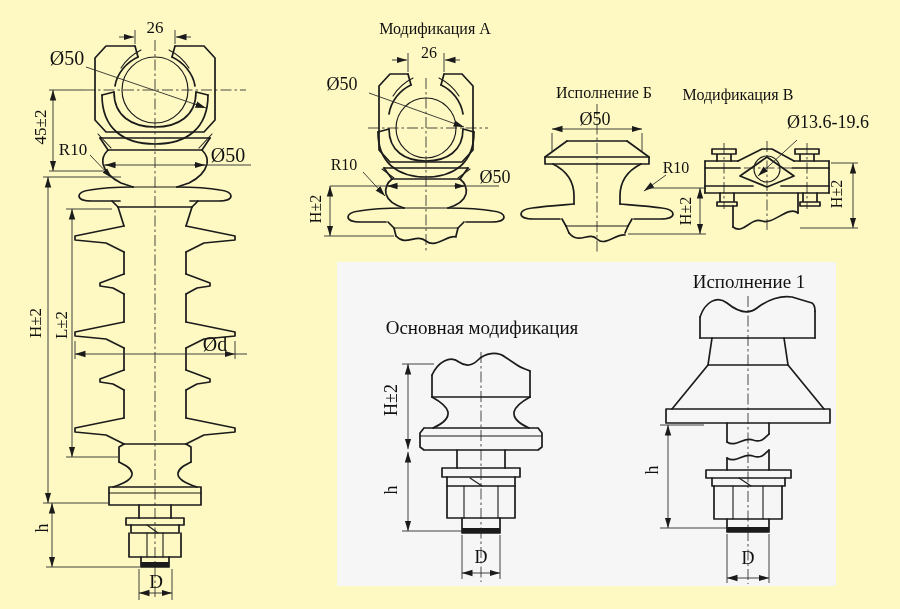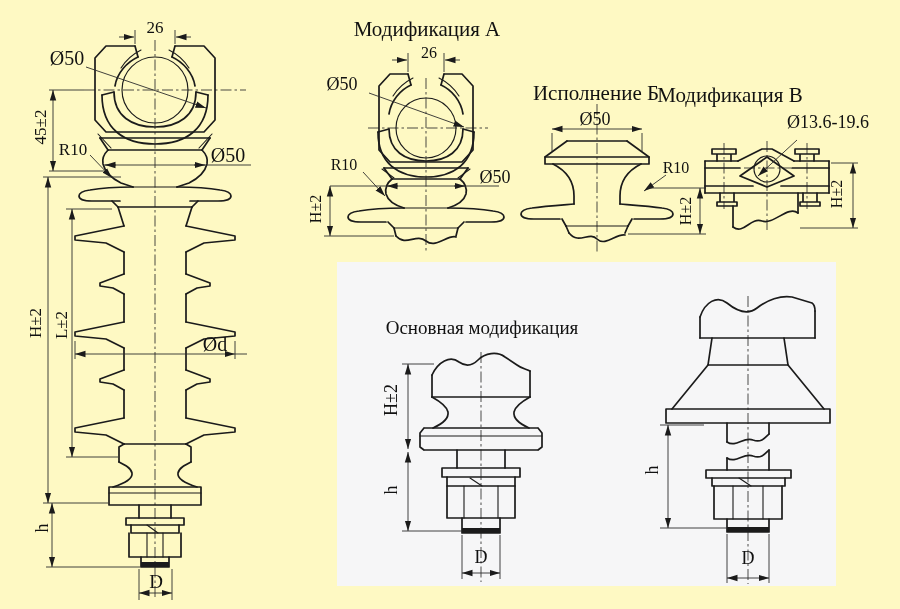--- a/index.html
+++ b/index.html
@@ -8,21 +8,21 @@
   .panel{position:absolute;left:337px;top:262px;width:499px;height:324px;background:#f6f6f7;}
   svg{position:absolute;left:0;top:0;}
   .o{fill:none;stroke:#1b1b1b;stroke-width:1.7;stroke-linecap:round;stroke-linejoin:round;}
   .o2{fill:none;stroke:#1b1b1b;stroke-width:1.1;stroke-linecap:round;stroke-linejoin:round;}
   .t{fill:none;stroke:#1b1b1b;stroke-width:1.15;}
   .d{fill:none;stroke:#2c2c2c;stroke-width:0.9;}
   .c{fill:none;stroke:#2c2c2c;stroke-width:0.85;stroke-dasharray:11 3 2.5 3;}
   .lbl{position:absolute;transform:translate(-50%,-50%);white-space:nowrap;line-height:1;
        letter-spacing:0;color:#111;}
   .rot{transform:translate(-50%,-50%) rotate(-90deg);}
-  .s15{font-size:21px;} .s16{font-size:16px;} .s17{font-size:17px;}
+  .s15{font-size:16px;margin-left:8px;} .s16{font-size:16px;} .s17{font-size:17px;}
   .s18{font-size:18px;} .s19{font-size:19px;} .s20{font-size:20px;}
 </style>
 </head>
 <body>
 
 <div id="stage">
   <div class="panel"></div>
 
   <svg width="900" height="609" viewBox="0 0 900 609">
     <defs>
@@ -270,15 +270,16 @@
 
   <div class="lbl s15" style="left:730px;top:95px">Модификация В</div>
   <div class="lbl s18" style="left:828px;top:122px">Ø13.6-19.6</div>
   <div class="lbl rot s16" style="left:837px;top:194px">H±2</div>
 
   <div class="lbl s19" style="left:482px;top:327px">Основная модификация</div>
   <div class="lbl rot s18" style="left:391px;top:400px">H±2</div>
   <div class="lbl rot s18" style="left:391px;top:490px">h</div>
   <div class="lbl s18" style="left:481px;top:557px">D</div>
 
+  <div class="lbl s19" style="left:749px;top:281px">Исполнение 1</div>
   <div class="lbl rot s18" style="left:652px;top:470px">h</div>
   <div class="lbl s18" style="left:748px;top:558px">D</div>
 </div>
 
 </body></html>

